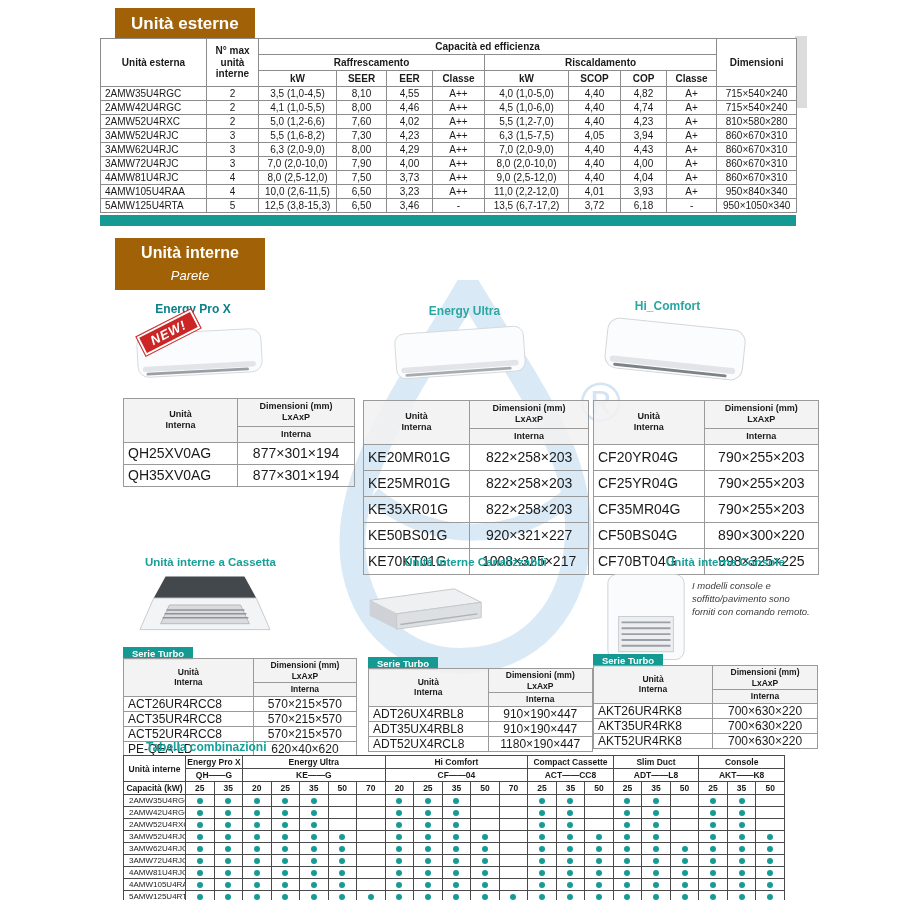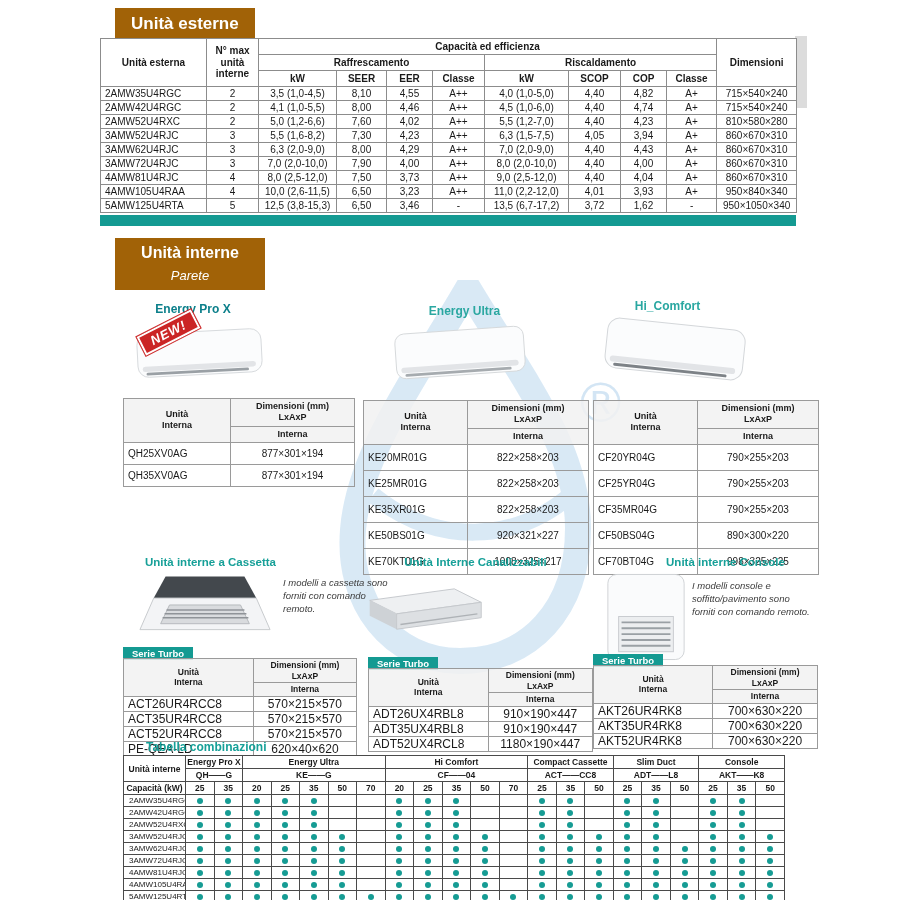--- a/index.html
+++ b/index.html
@@ -29,21 +29,21 @@
   .prod-title{font-weight:bold;text-align:center;font-size:12px;}
   .dark-teal{color:#0b7f8a;}
   .lite-teal{color:#2aa7a1;}
   .sec-title{color:#17a098;font-weight:bold;text-align:center;font-size:11.5px;}
 
   
   .dim-table{border-collapse:collapse;width:100%;background:transparent;}
   .dim-table th,.dim-table td{border:1px solid #9a9a9a;text-align:center;}
   .dim-table th{background:rgba(241,241,241,0.85);font-weight:bold;font-size:9px;
                 white-space:pre-line;line-height:1.25;padding:2px 2px;}
-  .dim-table td{font-size:10px;padding:0 3px;}
+  .dim-table td{font-size:14px;padding:0 3px;}
   .dim-table td.model{text-align:left;padding-left:4px;}
   .h2 .dim-table td{height:21px;}
   .h5 .dim-table td{height:25px;margin-top:16px;}
   .st .dim-table th{font-size:8.5px;padding:1px 2px;}
   .st .dim-table td{font-size:12px;height:13px;}
 
   .serie-label{background:#149a92;color:#fff;font-weight:bold;font-size:9.5px;
                padding:1px 9px;display:inline-block;}
 
   .desc{font-style:italic;font-size:9.5px;line-height:1.35;color:#3c3c3c;}
@@ -225,21 +225,21 @@
           </tr>
           <tr>
             <td class="model">5AMW125U4RTA</td>
             <td>5</td>
             <td>12,5 (3,8-15,3)</td>
             <td>6,50</td>
             <td>3,46</td>
             <td>-</td>
             <td>13,5 (6,7-17,2)</td>
             <td>3,72</td>
-            <td>1,62</td>
+            <td>6,18</td>
             <td>-</td>
             <td>950×1050×340</td>
           </tr>
         </tbody>
     </table>
   </div>
   <div class="abs z1" id="outdoor-bar"></div>
 
   <div class="abs z1 teal-box" id="indoor-title-box">
     <div class="t1">Unità interne</div>
@@ -380,21 +380,20 @@
   <div class="abs z1 sec-title" style="left:628px;top:556px;width:195px;">Unità interne Console</div>
 
   <svg class="abs z1" style="left:136px;top:568px;" width="138" height="70" viewBox="0 0 140 70">
     <polygon points="30,8 110,8 122,30 18,30" fill="#43484d"></polygon>
     <polygon points="18,30 122,30 136,62 4,62" fill="#f3f4f6" stroke="#c7cacd"></polygon>
     <polygon points="34,37 106,37 115,56 25,56" fill="#d9dbde" stroke="#b6b9bd"></polygon>
     <line x1="31" y1="42" x2="110" y2="42" stroke="#8f9398" stroke-width="1.5"></line>
     <line x1="29" y1="46" x2="112" y2="46" stroke="#8f9398" stroke-width="1.5"></line>
     <line x1="27" y1="50" x2="114" y2="50" stroke="#8f9398" stroke-width="1.5"></line>
   </svg>
-  <div class="abs z1 desc" style="left:283px;top:577px;width:115px;">I modelli a cassetta sono forniti con comando remoto.</div>
 
   <svg class="abs z1" style="left:362px;top:580px;" width="125" height="60" viewBox="0 0 130 60">
     <polygon points="8,20 96,8 124,22 36,34" fill="#eef0f2" stroke="#c5c8cc"></polygon>
     <polygon points="8,20 36,34 36,50 8,36" fill="#ced2d6"></polygon>
     <polygon points="36,34 124,22 124,38 36,50" fill="#dde0e3" stroke="#c5c8cc"></polygon>
     <line x1="40" y1="45" x2="120" y2="34" stroke="#aeb2b6" stroke-width="1.5"></line>
   </svg>
 
   <svg class="abs z1" style="left:602px;top:570px;" width="88" height="94" viewBox="0 0 90 95">
     <rect x="6" y="4" width="78" height="87" rx="9" fill="#fafbfc" stroke="#d0d3d6"></rect>

